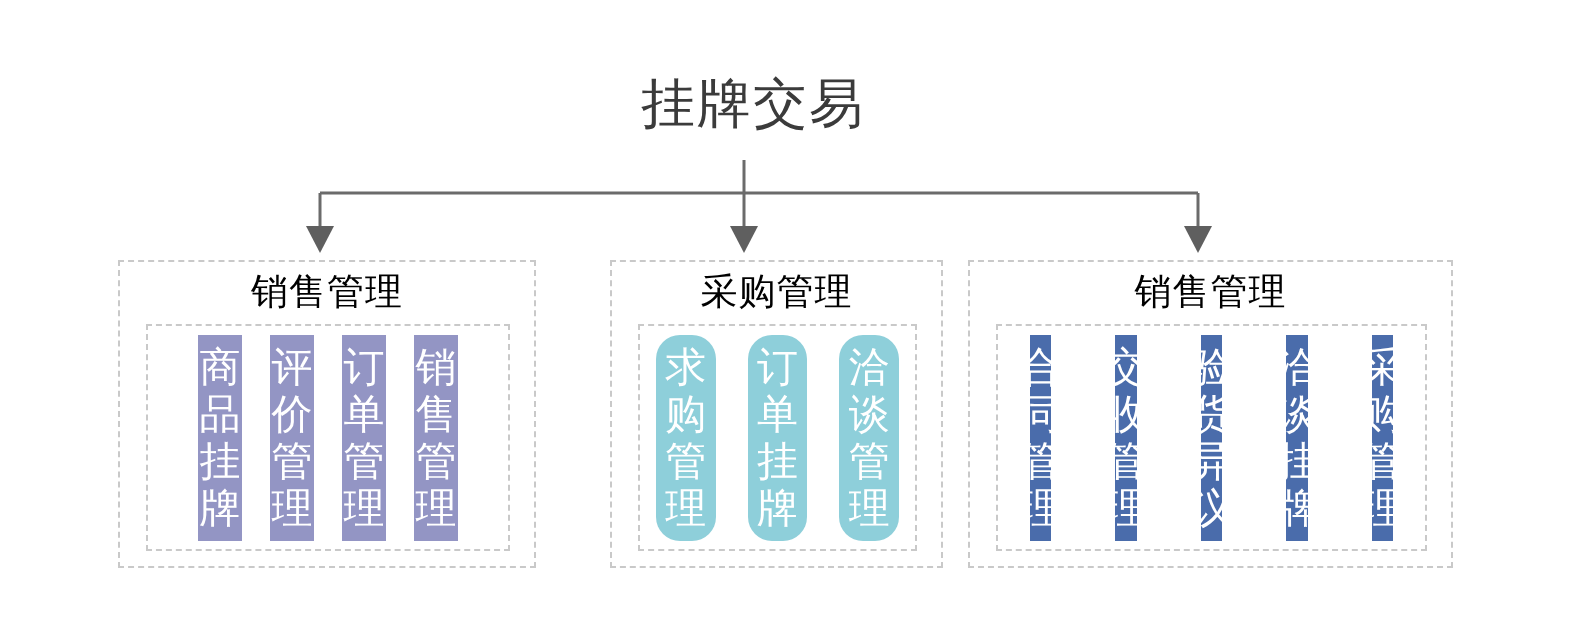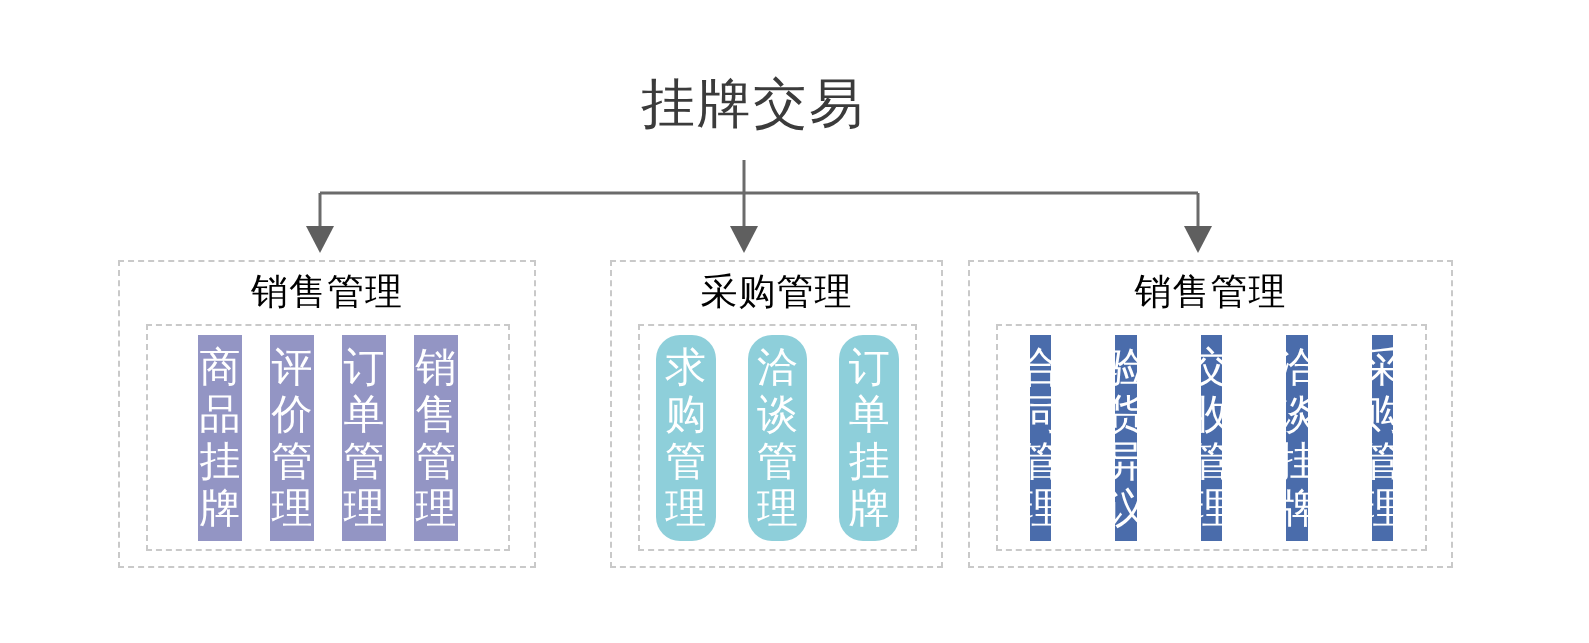--- a/index.html
+++ b/index.html
@@ -153,41 +153,41 @@
   </div>
 
   <div class="group" id="group-purchase">
     <div class="group-title">采购管理</div>
     <div class="inner-box">
       <div class="cards">
         <div class="card">
           <span class="card-label">求购管理</span>
         </div>
         <div class="card">
-          <span class="card-label">洽谈管理</span>
+          <span class="card-label">订单挂牌</span>
         </div>
         <div class="card">
-          <span class="card-label">订单挂牌</span>
+          <span class="card-label">洽谈管理</span>
         </div>
       </div>
     </div>
   </div>
 
   <div class="group" id="group-sales-order">
     <div class="group-title">销售管理</div>
     <div class="inner-box">
       <div class="cards">
         <div class="card">
           <span class="card-label">合同管理</span>
         </div>
         <div class="card">
-          <span class="card-label">验货异议</span>
+          <span class="card-label">交收管理</span>
         </div>
         <div class="card">
-          <span class="card-label">交收管理</span>
+          <span class="card-label">验货异议</span>
         </div>
         <div class="card">
           <span class="card-label">洽谈挂牌</span>
         </div>
         <div class="card">
           <span class="card-label">采购管理</span>
         </div>
       </div>
     </div>
   </div>

